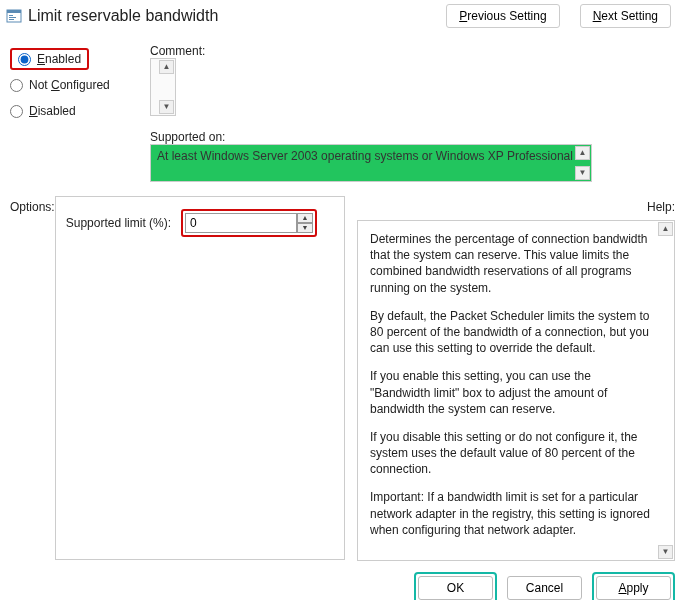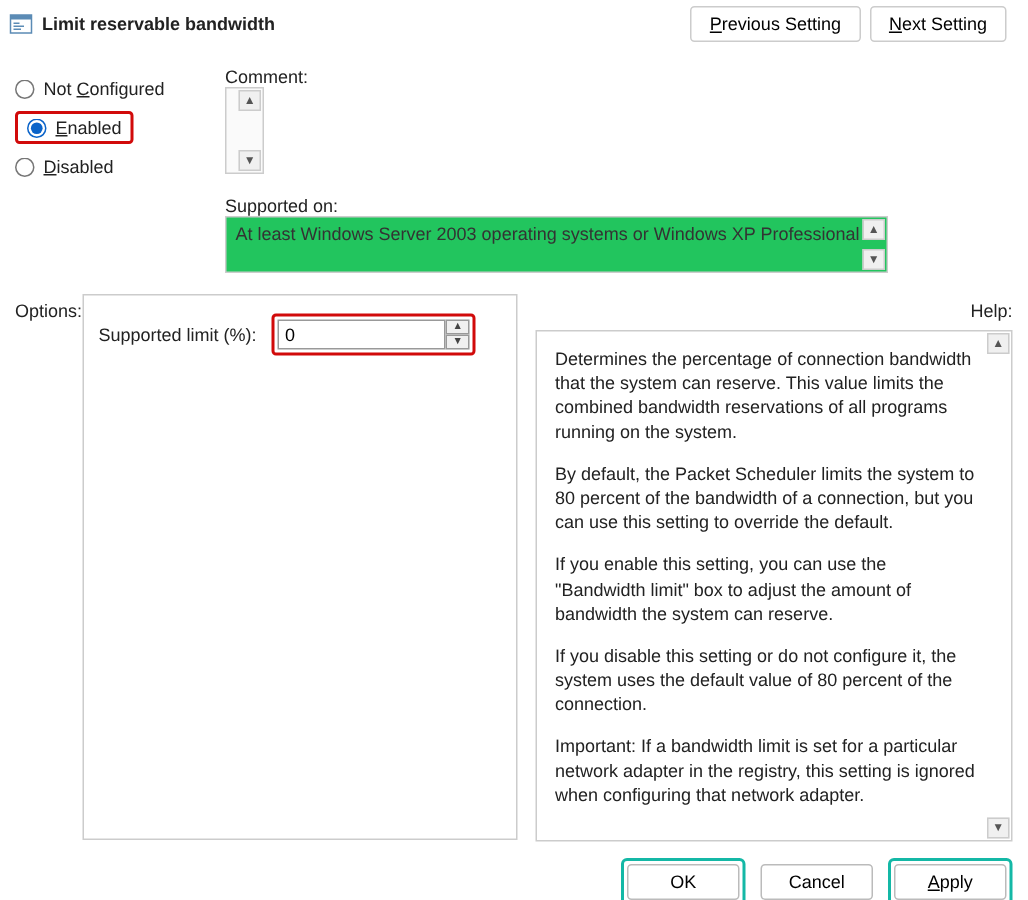--- a/index.html
+++ b/index.html
@@ -17,25 +17,25 @@
     display: flex;
     align-items: center;
     gap: 6px;
     padding: 4px 6px 6px 6px;
   }
   .title-icon {
     width: 16px;
     height: 16px;
     flex-shrink: 0;
   }
-  .title-text { font-size: 12px; font-weight: bold; }
+  .title-text { font-size: 16px; }
   .top-buttons {
     margin-left: auto;
     display: flex;
-    gap: 6px;
+    gap: 20px;
     padding-right: 8px;
   }
   button.nav-btn {
     font: inherit;
     background: #fff;
     border: 1px solid #ccc;
     border-radius: 3px;
     padding: 4px 12px;
     cursor: pointer;
   }
@@ -218,27 +218,27 @@
       <span class="u">P</span><span>revious Setting</span>
     </button>
     <button class="nav-btn">
       <span class="u">N</span><span>ext Setting</span>
     </button>
   </div>
 </div>
 
 <div class="upper-section">
   <div class="radio-col">
+    <label class="radio-row enabled-row">
+      <input type="radio" name="state" checked="" style="">
+      <span><span class="u">E</span><span>nabled</span></span>
+    </label>
     <label class="radio-row">
       <input type="radio" name="state" style="">
       <span><span>Not </span><span class="u">C</span><span>onfigured</span></span>
-    </label>
-    <label class="radio-row enabled-row">
-      <input type="radio" name="state" checked="" style="">
-      <span><span class="u">E</span><span>nabled</span></span>
     </label>
     <label class="radio-row">
       <input type="radio" name="state" style="">
       <span><span class="u">D</span><span>isabled</span></span>
     </label>
   </div>
   <div class="right-col">
     <div class="field-row">
       <div class="field-label">Comment:</div>
       <div class="textarea-wrap">

